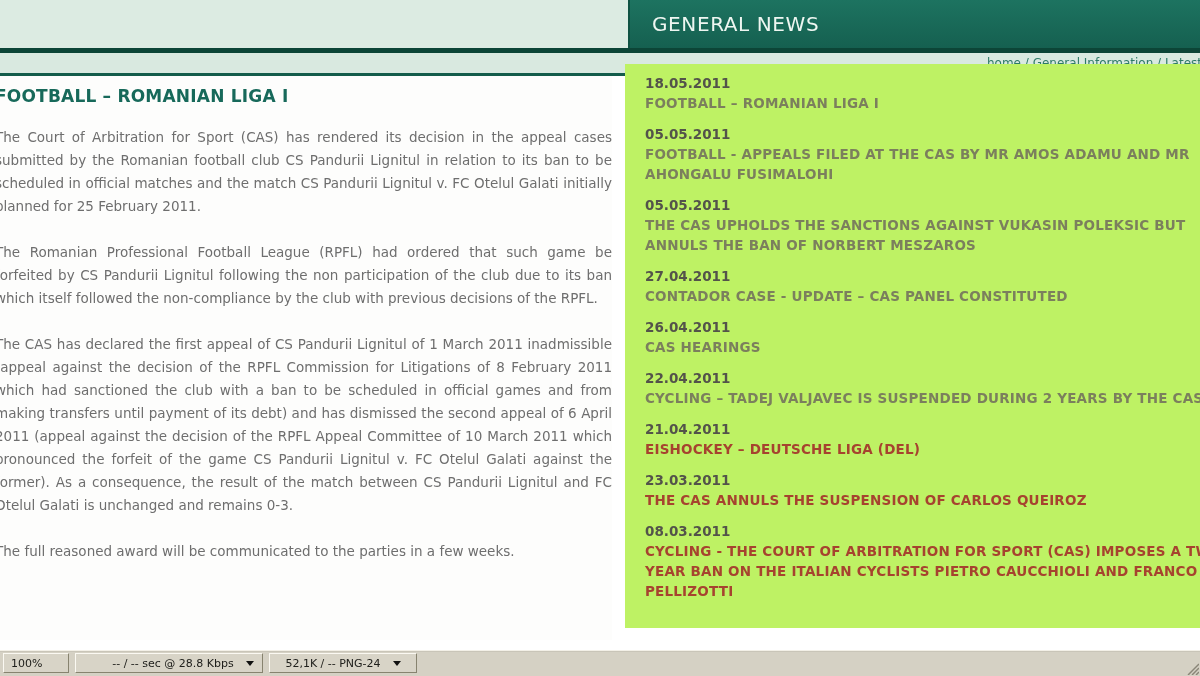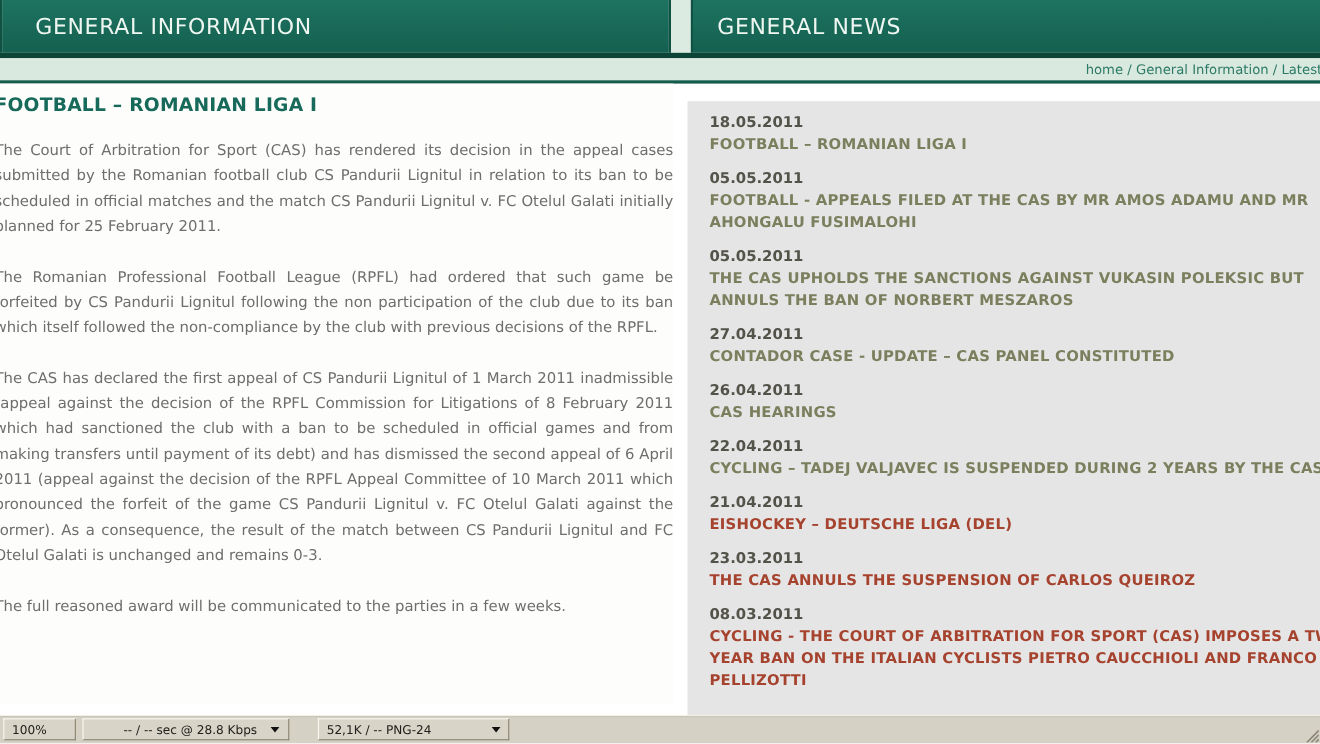--- a/index.html
+++ b/index.html
@@ -46,22 +46,22 @@
     color:#17695a; font-size:17px; font-weight:bold; letter-spacing:0.2px;
     margin-bottom:20px; white-space:nowrap;
   }
   .article-inner p {
     color:#6e6e6e; font-size:13.5px; line-height:23px;
     text-align:justify; margin-bottom:23px;
   }
 
   
   .news-panel {
-    position:absolute; top:92px; left:625px; width:575px; height:564px;
-    background:#e5e5e5; overflow:hidden;
+    position:absolute; top:64px; left:625px; width:575px; height:564px;
+    background:#bef264; overflow:hidden;
   }
   .news-inner { padding:9px 0 0 20px; width:605px; }
   .news-item { margin-bottom:11px; width:585px; }
   .news-date { color:#53534a; font-size:13.5px; font-weight:bold; line-height:20px; }
   .news-title { font-size:13.5px; font-weight:bold; line-height:20px; letter-spacing:0.2px; cursor:pointer; }
   .news-title.visited { color:#7b7f5d; }
   .news-title.new     { color:#a6432f; }
 
   
   .status-bar {
@@ -77,31 +77,28 @@
     padding:0 7px; cursor:pointer;
   }
   .sb-drop .sb-label { font-size:11px; color:#20201c; white-space:nowrap; }
   .sb-arrow {
     width:0; height:0; margin-left:10px;
     border-left:4px solid transparent; border-right:4px solid transparent;
     border-top:5px solid #111;
   }
   .sb-zoom  { left:3px;   width:66px;gap:42px; }
   .sb-time  { left:75px;  width:188px; justify-content:center;padding-left:35px; }
-  .sb-size  { left:269px; width:174px; justify-content:space-between;margin-left:20px; }
+  .sb-size  { left:269px; width:148px; justify-content:center; }
   .sb-time .sb-arrow, .sb-size .sb-arrow { margin-left:12px; }
   .resize-grip { position:absolute; right:1px; bottom:1px; width:14px; height:14px; cursor:nwse-resize; }
 </style>
 </head>
 <body>
 
 <div class="header-row">
-  <div class="hbar hbar-left">
-    <span class="hbar-title">GENERAL INFORMATION</span>
-  </div>
   <div class="hbar hbar-right">
     <span class="hbar-title">GENERAL NEWS</span>
   </div>
 </div>
 <div class="header-underline"></div>
 
 <div class="crumb-strip">
   <span class="crumb">home / General Information / Latest</span>
 </div>
 <div class="crumb-underline"></div>

